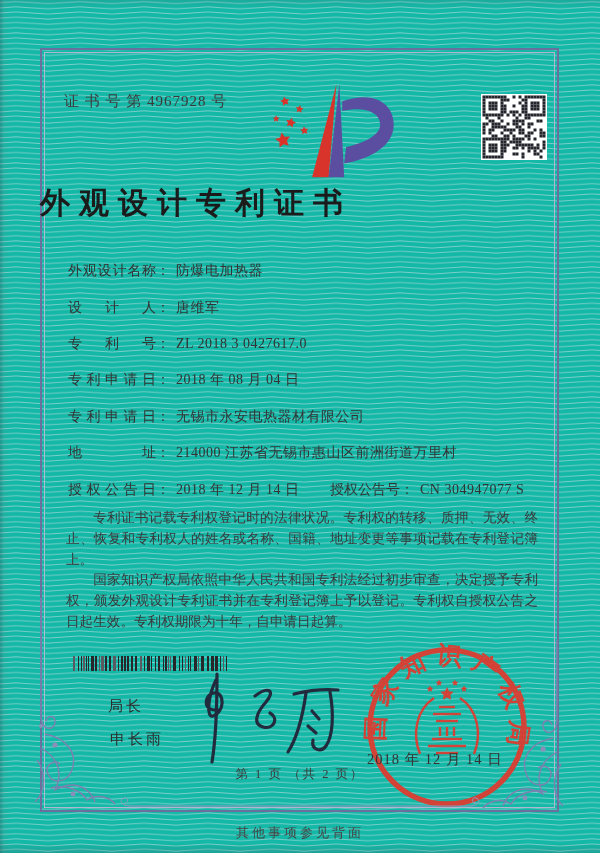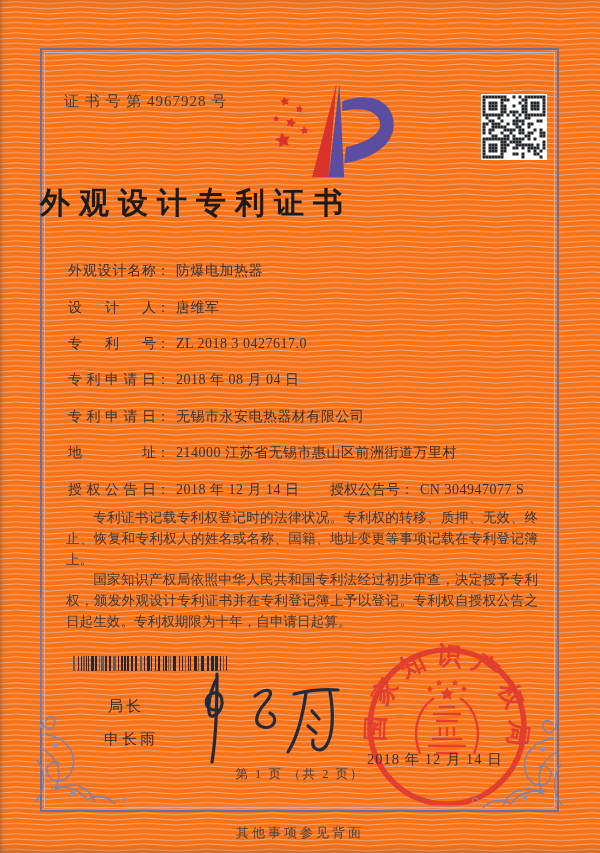--- a/index.html
+++ b/index.html
@@ -2,21 +2,21 @@
 <html><head>
 <meta charset="utf-8">
 <style>
   html,body{margin:0;padding:0;}
   body{
     width:600px;height:853px;position:relative;overflow:hidden;
     background:#d8d8db;
     font-family:"Liberation Serif","DejaVu Serif",serif;
     color:#2e2e2e;
   }
-  .paper{position:absolute;inset:0;background:#f97316;}
+  .paper{position:absolute;inset:0;background:#14b8a6;}
   .scan-edge-left{position:absolute;left:0;top:0;bottom:0;width:10px;
     background:linear-gradient(90deg,rgba(60,60,70,.28),rgba(120,120,130,.10) 4px,rgba(0,0,0,0) 10px);}
   .scan-edge-top{position:absolute;left:0;top:0;right:0;height:8px;
     background:linear-gradient(180deg,rgba(80,80,90,.12),rgba(0,0,0,0));}
   .scan-edge-bottom{position:absolute;left:0;bottom:0;right:0;height:10px;
     background:linear-gradient(0deg,rgba(70,70,80,.18),rgba(0,0,0,0));}
   .waves{position:absolute;left:0;top:0;}
   .frame{position:absolute;left:40px;top:48px;width:515px;height:760px;
     border:2.5px solid #6a6f9e;}
   .frame::after{content:"";position:absolute;inset:2px;border:1px solid #b0b5d2;}
@@ -28,21 +28,21 @@
   .frow{position:absolute;left:68px;font-size:14px;color:#333;white-space:nowrap;}
   .frow .lbl{display:inline-block;width:88px;text-align:justify;text-align-last:justify;vertical-align:top;}
   .frow .col{display:inline-block;}
   .frow .val{display:inline-block;margin-left:6px;letter-spacing:.5px;}
   .frow .pair2{position:absolute;left:262px;top:0;white-space:nowrap;}
   .paras{position:absolute;left:66px;top:508px;width:472px;font-size:13.6px;
     line-height:20.8px;color:#39393b;text-align:justify;}
   .paras p{margin:0;text-indent:2em;}
   .barcode{position:absolute;left:73px;top:656px;width:156px;height:15px;}
   .officer-title{position:absolute;left:108px;top:697px;font-size:15px;letter-spacing:3px;color:#2c2c2c;}
-  .officer-name{position:absolute;left:104px;top:730px;font-size:15px;letter-spacing:3px;color:#2c2c2c;}
+  .officer-name{position:absolute;left:110px;top:730px;font-size:15px;letter-spacing:3px;color:#2c2c2c;}
   .signature{position:absolute;left:182px;top:666px;}
   .seal{position:absolute;left:362px;top:642px;opacity:.93;}
   .seal-date{position:absolute;left:367px;top:750px;font-size:14.5px;color:#333;letter-spacing:1px;}
   .page-footer{position:absolute;left:0;top:766px;width:100%;text-align:center;
     font-size:12.5px;letter-spacing:2px;color:#3a3a3a;}
   .back-note{position:absolute;left:0;top:824px;width:100%;text-align:center;
     font-size:13px;letter-spacing:3px;color:#444;}
   .fl-bl{position:absolute;left:29px;top:598px;}
   .fl-br{position:absolute;left:455px;top:640px;}
   .fl-bottom{position:absolute;left:60px;top:770px;}

